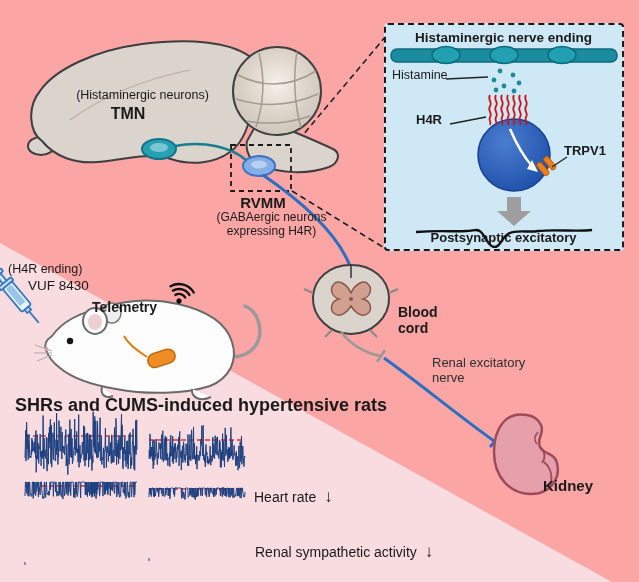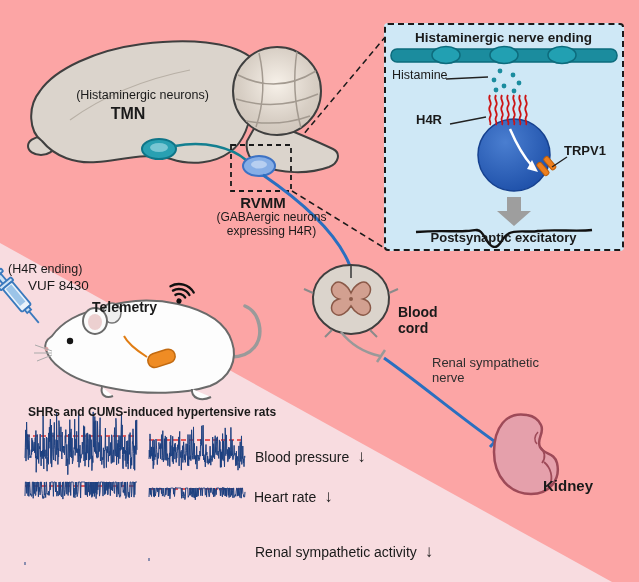--- a/index.html
+++ b/index.html
@@ -209,28 +209,25 @@
   </div>
 
   <div class="lbl ctr" style="left:50px;top:88px;width:185px;font-size:12.5px;">(Histaminergic neurons)</div>
   <div class="lbl b ctr" style="left:93px;top:105px;width:70px;font-size:16px;">TMN</div>
   <div class="lbl b ctr" style="left:228px;top:194px;width:70px;font-size:15px;">RVMM</div>
   <div class="lbl ctr" style="left:204px;top:211px;width:135px;font-size:12px;">(GABAergic neurons expressing H4R)</div>
 
   <div class="lbl" style="left:8px;top:262px;font-size:12.5px;">(H4R ending)</div>
   <div class="lbl" style="left:28px;top:278px;font-size:13.5px;">VUF 8430</div>
   <div class="lbl b" style="left:92px;top:299px;font-size:14px;">Telemetry</div>
-  <div class="lbl b" style="left:15px;top:406px;font-size:12px;margin-left:13px;">SHRs and CUMS-induced hypertensive rats</div>
+  <div class="lbl b" style="left:15px;top:395px;font-size:18px;">SHRs and CUMS-induced hypertensive rats</div>
 
   <div class="lbl b" style="left:398px;top:304px;width:60px;font-size:14px;">Blood cord</div>
-  <div class="lbl" style="left:432px;top:356px;width:112px;font-size:13px;color:#2e2e2e;">Renal sympathetic nerve</div>
+  <div class="lbl" style="left:432px;top:356px;width:112px;font-size:13px;color:#2e2e2e;">Renal excitatory nerve</div>
   <div class="lbl b" style="left:543px;top:477px;font-size:15px;">Kidney</div>
 
-  <div class="lbl" style="left:255px;top:447px;font-size:14px;">
-    <span>Blood pressure</span><span class="down-arrow">↓</span>
-  </div>
   <div class="lbl" style="left:254px;top:487px;font-size:14px;">
     <span>Heart rate</span><span class="down-arrow">↓</span>
   </div>
   <div class="lbl" style="left:255px;top:542px;font-size:14px;">
     <span>Renal sympathetic activity</span><span class="down-arrow">↓</span>
   </div>
 </div>
 
 </body></html>

